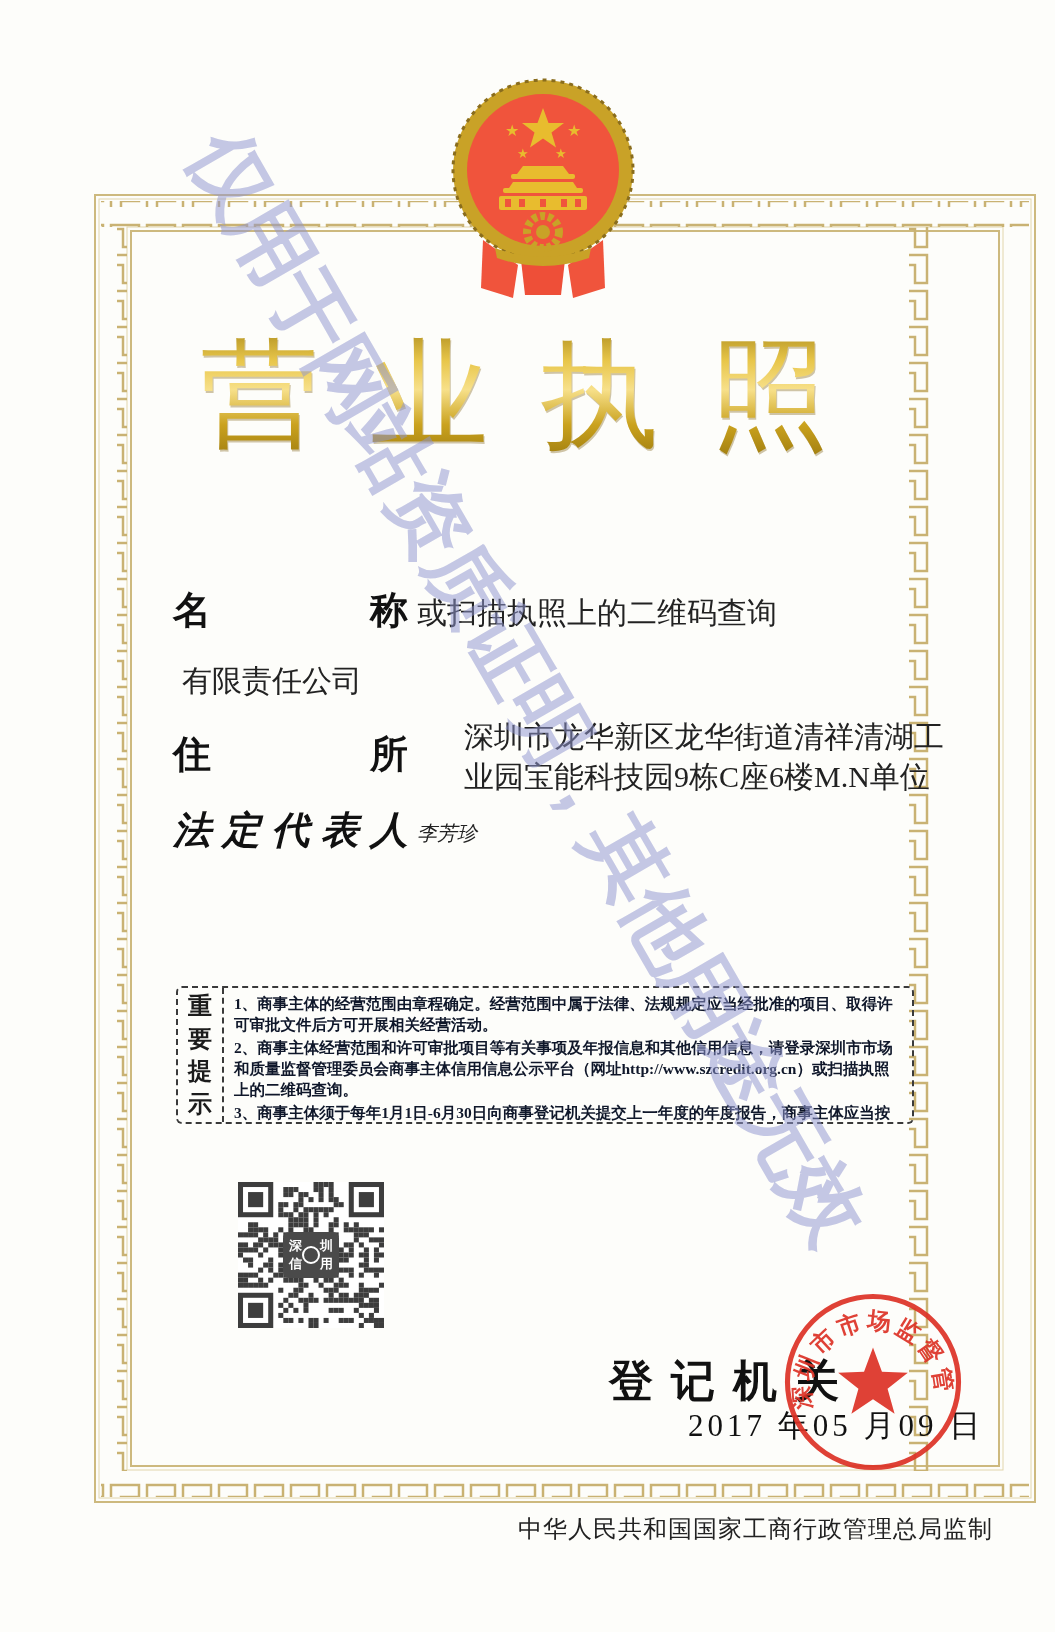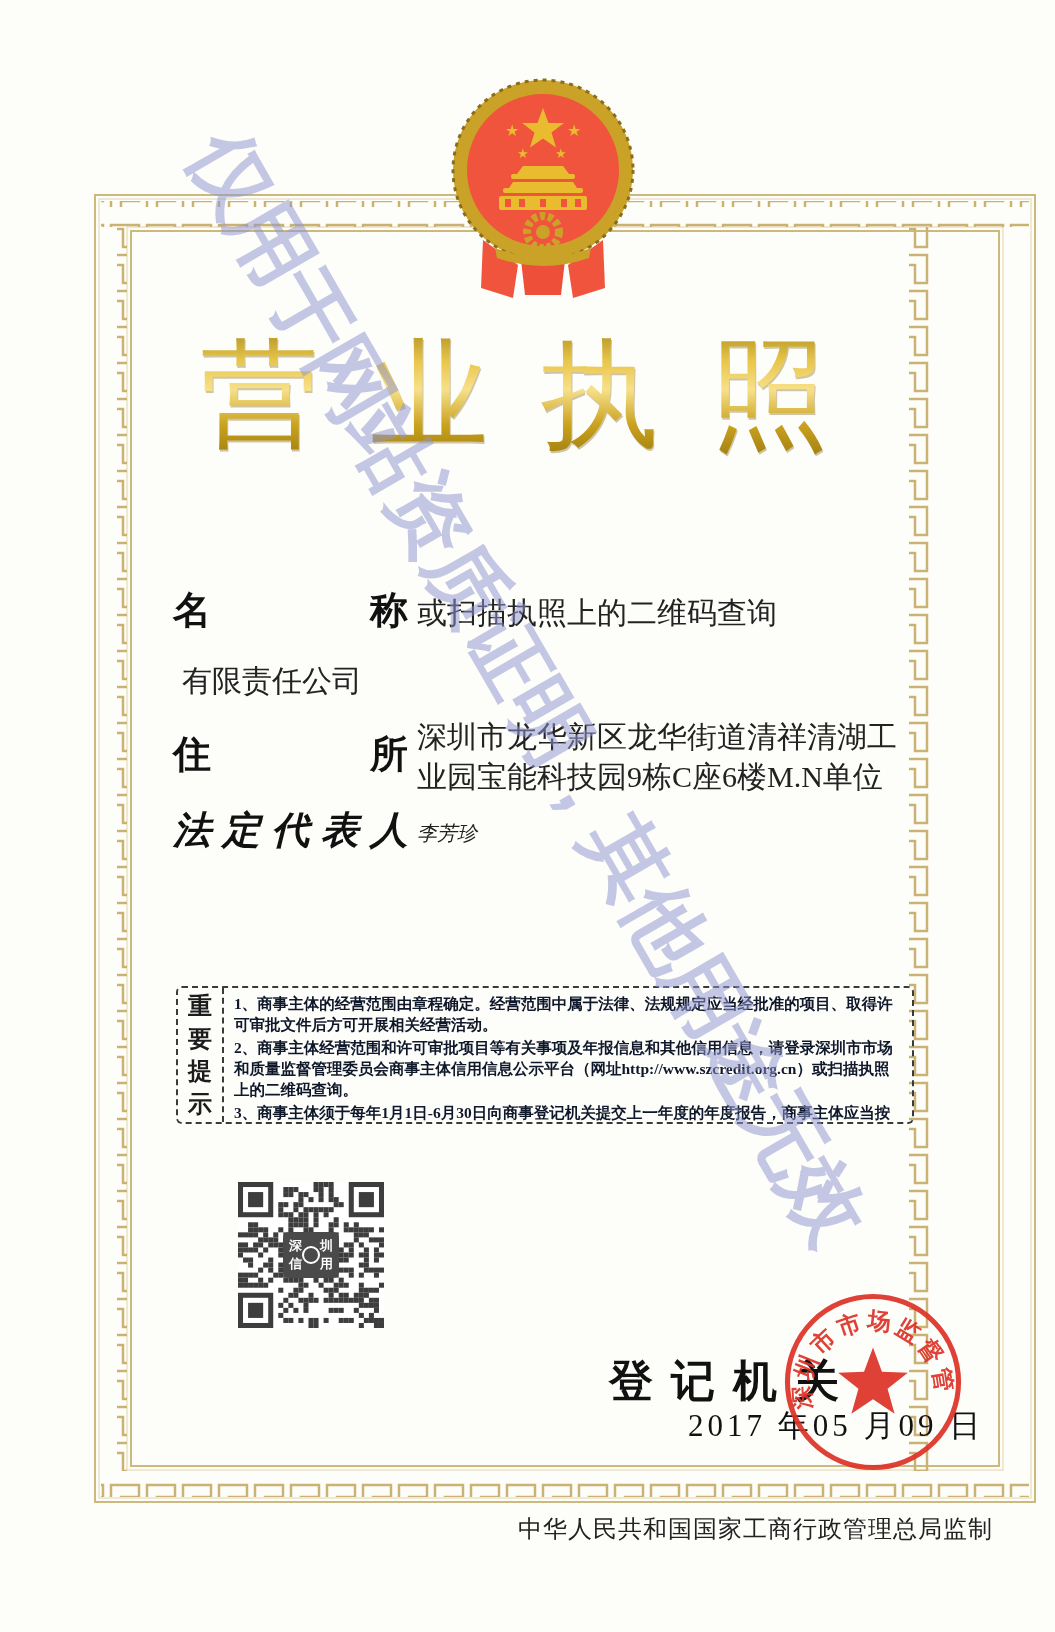--- a/index.html
+++ b/index.html
@@ -145,21 +145,21 @@
   <div class="title">营业执照</div>
 
 
   <div class="field" style="top:588px;">
     <span class="flabel">名称</span>
     <span class="fvalue">或扫描执照上的二维码查询</span>
   </div>
   <div class="field" style="top:656px;">
     <span class="fvalue">有限责任公司</span>
   </div>
-  <div class="field" style="top:712px;">
+  <div class="field" style="top:712px;gap:47px;">
     <span class="flabel">住所</span>
     <span class="fvalue">深圳市龙华新区龙华街道清祥清湖工业园宝能科技园9栋C座6楼M.N单位</span>
   </div>
   <div class="field" style="top:808px;font-style:italic;">
     <span class="flabel">法定代表人</span>
     <span class="fvalue small">李芳珍</span>
   </div>
 
   <div class="notice">
     <div class="notice-side">

